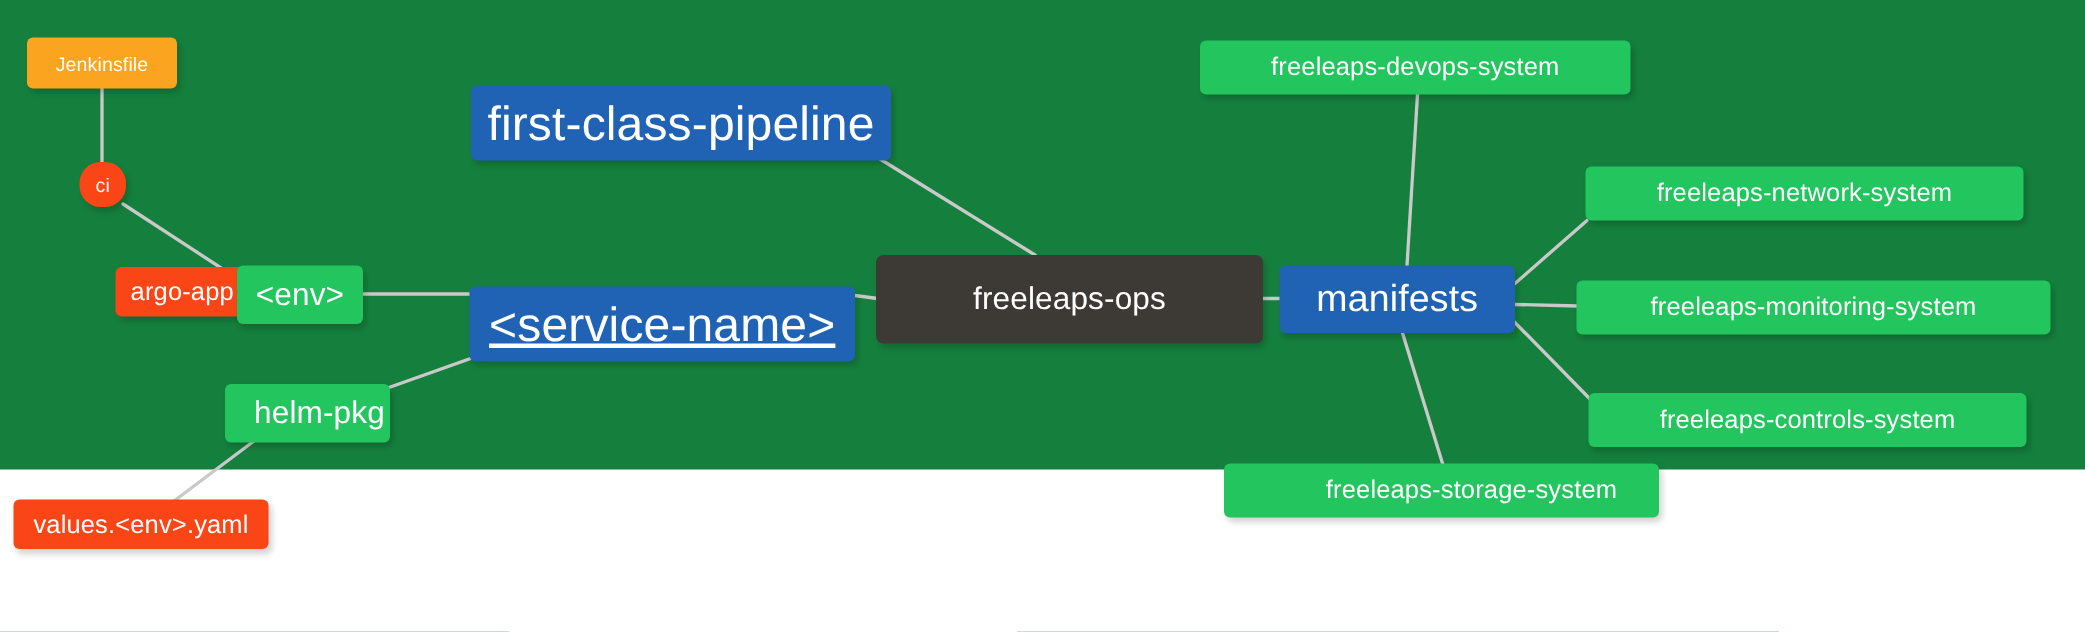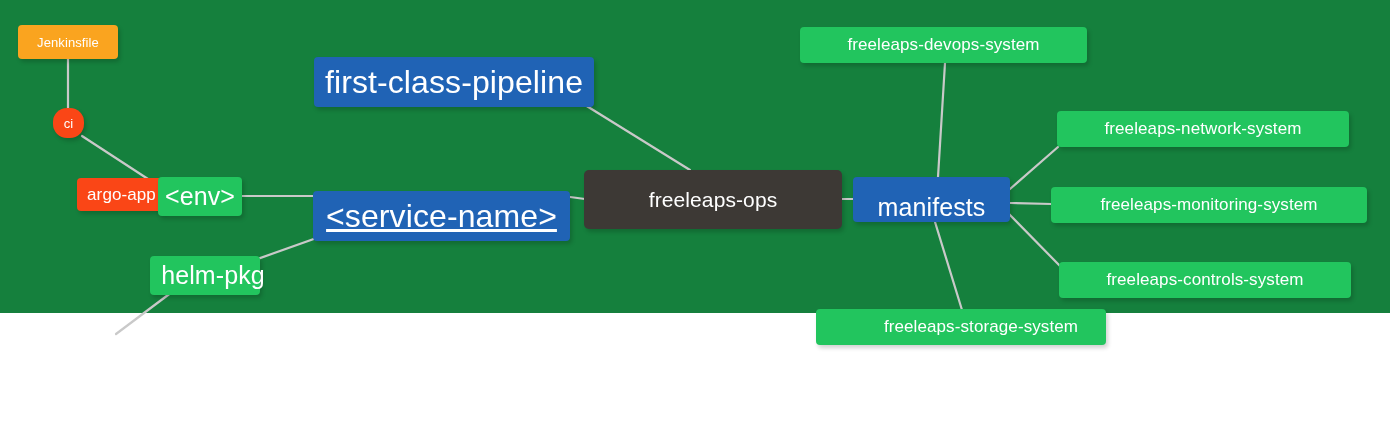--- a/index.html
+++ b/index.html
@@ -52,21 +52,21 @@
     background: #22c55e;
   }
   .n-orange {
     background: #faa41f;
   }
   .n-red {
     background: #fa4616;
   }
   .lvl1-big { font-size: 32px; margin-top: 20px; }
   .lvl1-mid { font-size: 25px; }
-  .lvl2     { font-size: 25px; text-align: center; }
+  .lvl2     { font-size: 21px; text-align: center; }
   .lvl3     { font-size: 17px; }
   .lvl4     { font-size: 13px; }
 </style>
 </head>
 <body>
 
 <div id="mindmap-canvas">
 
   <svg id="edge-layer" viewBox="0 0 1390 421" width="1390" height="421" xmlns="http://www.w3.org/2000/svg">
     <g fill="none" stroke="#c9c9c9" stroke-width="2.2" stroke-linecap="round">
@@ -106,38 +106,41 @@
   </div>
 
   <div class="node n-red lvl4" style="left:53px; top:108px; width:31px; height:30px;border-radius:14px;">
     <span>ci</span>
   </div>
 
   <div class="node n-red lvl3" style="left:33px; top:178px; width:89px; height:33px;margin-left:44px;">
     <span>argo-app</span>
   </div>
 
+  <div class="node n-red lvl3" style="left:9px; top:333px; width:170px; height:33px;">
+    <span>values.&lt;env&gt;.yaml</span>
+  </div>
 
   <div class="node n-green lvl2" style="left:158px; top:177px; width:84px; height:39px;">
     <span>&lt;env&gt;</span>
   </div>
 
   <div class="node n-green lvl2" style="left:150px; top:256px; width:110px; height:39px;padding-left:16px;">
     <span>helm-pkg</span>
   </div>
 
   <div class="node n-blue lvl1-big" style="left:314px; top:37px; width:280px; height:50px;">
     <span>first-class-pipeline</span>
   </div>
 
   <div class="node n-blue lvl1-big" style="left:313px; top:171px; width:257px; height:50px;text-decoration:underline;">
     <span>&lt;service-name&gt;</span>
   </div>
 
-  <div class="node n-blue lvl1-mid" style="left:853px; top:177px; width:157px; height:45px;align-items:flex-end;">
+  <div class="node n-blue lvl1-mid" style="left:853px; top:177px; width:157px; height:45px;">
     <span>manifests</span>
   </div>
 
   <div class="node n-root" style="left:584px; top:170px; width:258px; height:59px;">
     <span>freeleaps-ops</span>
   </div>
 
   <div class="node n-green lvl3" style="left:800px; top:27px; width:287px; height:36px;">
     <span>freeleaps-devops-system</span>
   </div>

